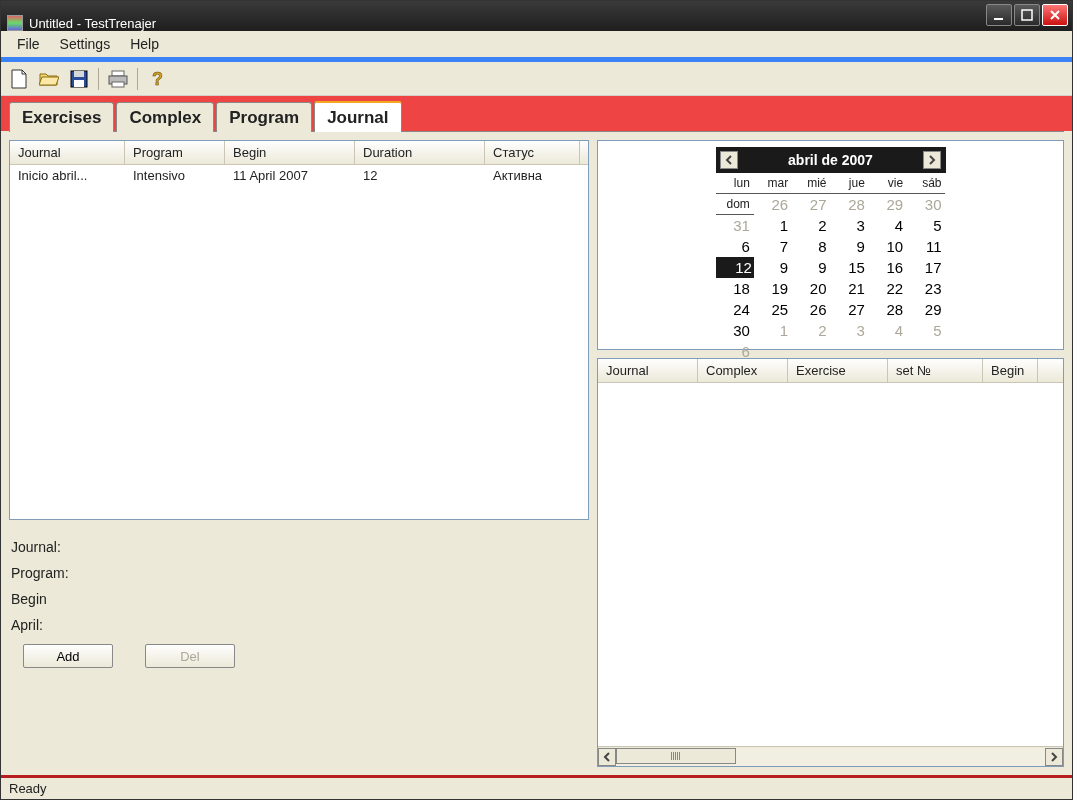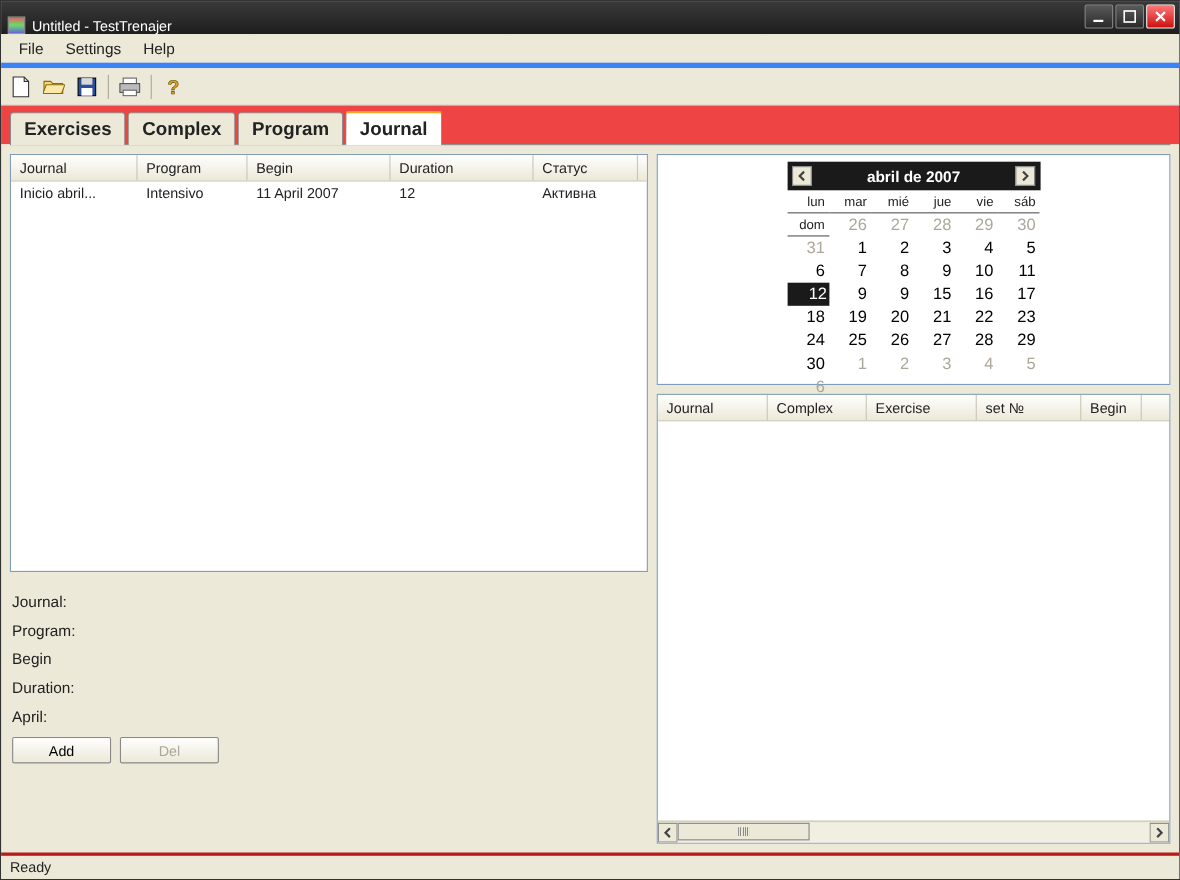--- a/index.html
+++ b/index.html
@@ -38,21 +38,21 @@
 .journal-cols .col:nth-child(1), .journal-row .cell:nth-child(1) { width: 115px; }
 .journal-cols .col:nth-child(2), .journal-row .cell:nth-child(2) { width: 100px; }
 .journal-cols .col:nth-child(3), .journal-row .cell:nth-child(3) { width: 130px; }
 .journal-cols .col:nth-child(4), .journal-row .cell:nth-child(4) { width: 130px; }
 .journal-cols .col:nth-child(5), .journal-row .cell:nth-child(5) { width: 95px; }
 
 .journal-list { height: 380px; flex: none; }
 
 .form-area { padding: 6px 2px 2px 2px; }
 .form-area .field { padding: 5px 0; font-size: 14px; color: #222; }
-.form-area .btns { display: flex; gap: 8px; padding-top: 6px; }
+.form-area .btns { display: flex; gap: 32px; padding-top: 6px; margin-left: 12px; }
 .btn { width: 90px; height: 24px; border: 1px solid #888; background: linear-gradient(#fefefe,#ece9d8); border-radius: 2px; font-size: 13px; cursor: pointer; display: flex; align-items: center; justify-content: center; }
 .btn:disabled, .btn.disabled { color: #aca899; cursor: default; }
 
 .calendar-wrap { height: 210px; border: 1px solid #7f9db9; background: #fff; display: flex; justify-content: center; align-items: flex-start; padding-top: 6px; }
 .calendar { width: 230px; }
 .cal-header { background: #1a1a1a; color: #fff; height: 26px; display: flex; align-items: center; justify-content: space-between; padding: 0 4px; font-size: 14px; font-weight: bold; }
 .cal-nav { width: 18px; height: 18px; background: #ece9d8; border: 1px solid #888; display: flex; align-items: center; justify-content: center; cursor: pointer; color: #333; }
 .cal-grid { display: grid; grid-template-columns: repeat(6, 1fr); text-align: right; }
 .cal-dow { font-size: 12px; color: #222; padding: 3px 4px; border-bottom: 1px solid #555; }
 .cal-day { font-size: 15px; padding: 2px 4px; cursor: pointer; }
@@ -166,21 +166,20 @@
           <div class="cell">11 April 2007</div>
           <div class="cell">12</div>
           <div class="cell">Активна</div>
         </div>
       </div>
 
       <div class="form-area">
         <div class="field">Journal:</div>
         <div class="field">Program:</div>
         <div class="field">Begin</div>
-        <div class="field">Duration:</div>
         <div class="field">April:</div>
         <div class="btns">
           <div class="btn">Add</div>
           <div class="btn disabled">Del</div>
         </div>
       </div>
     </div>
 
     <div class="right-pane">
       <div class="calendar-wrap">

